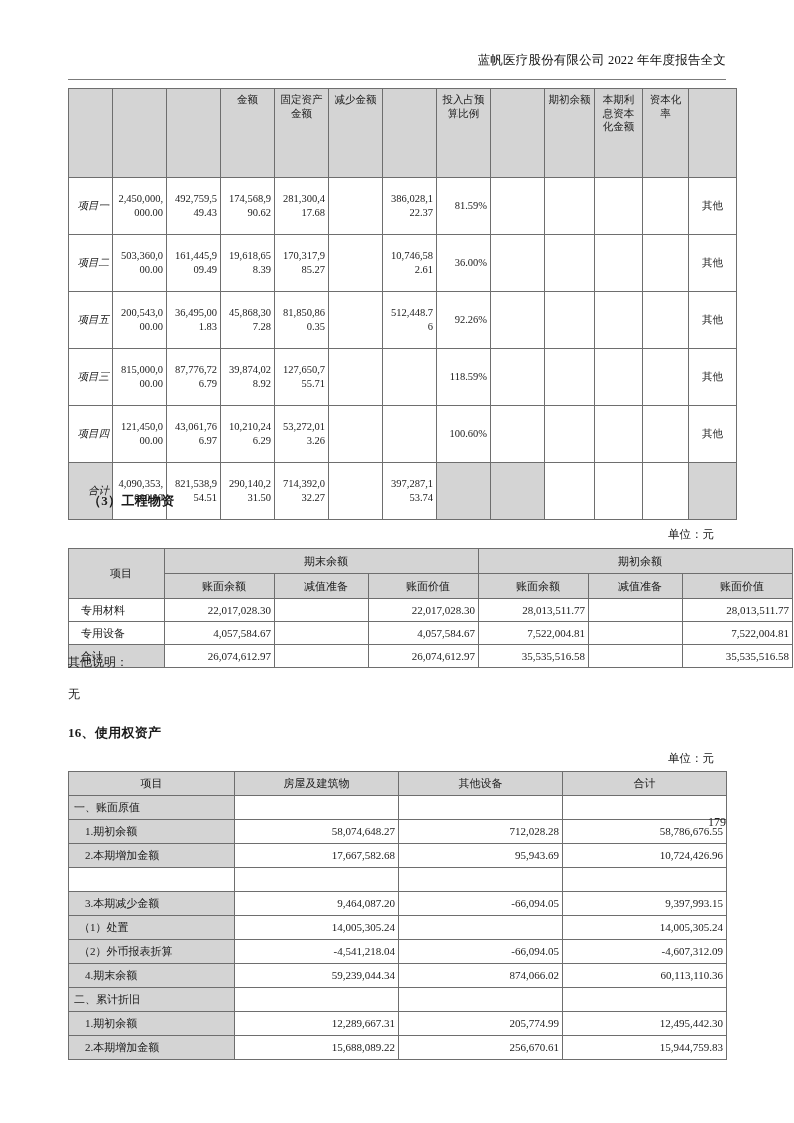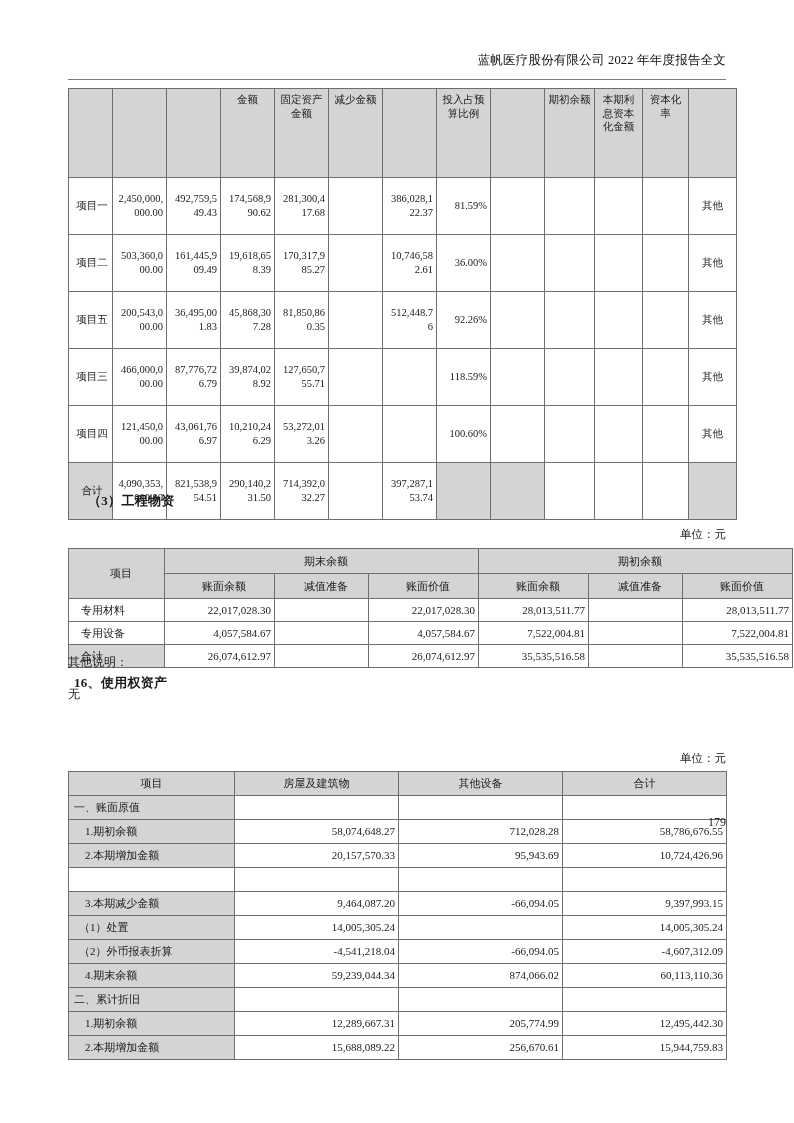--- a/index.html
+++ b/index.html
@@ -82,42 +82,43 @@
     background: #d4d4d4;
     padding-top: 4px;
   }
   #t1 .hdr td span {
     display: block;
   }
   #t1 .body td {
     height: 52px;
   }
   #t1 .proj {
-    text-align: center;
+    text-align: right;
     padding-left: 6px;
+    font-style: italic;
   }
 
   
   .sec-head {
     position: absolute;
     left: 88px;
     font-size: 13px;
     font-weight: bold;
     letter-spacing: 0.3px;
   }
   .sec-head-2 {
     position: absolute;
     left: 68px;
     font-size: 13px;
     font-weight: bold;
     letter-spacing: 0.3px;
   }
   .unit-line {
     position: absolute;
-    right: 68px;
+    right: 80px;
     font-size: 11.5px;
   }
   .plain-line {
     position: absolute;
     left: 68px;
     font-size: 12px;
   }
 
   
   #t2-wrap {
@@ -262,21 +263,21 @@
             <td class="num"><span>512,448.76</span></td>
             <td class="num"><span>92.26%</span></td>
             <td class="num"></td>
             <td class="num"></td>
             <td class="num"></td>
             <td class="num"></td>
             <td class="ctr"><span>其他</span></td>
           </tr>
           <tr class="body">
             <td class="proj"><span>项目三</span></td>
-            <td class="num"><span>466,000,000.00</span></td>
+            <td class="num"><span>815,000,000.00</span></td>
             <td class="num"><span>87,776,726.79</span></td>
             <td class="num"><span>39,874,028.92</span></td>
             <td class="num"><span>127,650,755.71</span></td>
             <td class="num"></td>
             <td class="num"></td>
             <td class="num"><span>118.59%</span></td>
             <td class="num"></td>
             <td class="num"></td>
             <td class="num"></td>
             <td class="num"></td>
@@ -373,21 +374,21 @@
             <td class="num"></td>
             <td class="num"><span>35,535,516.58</span></td>
           </tr>
         </tbody>
     </table>
   </div>
 
   <div class="plain-line" style="top:654px;">其他说明：</div>
   <div class="plain-line" style="top:686px;">无</div>
 
-  <div class="sec-head-2" style="top:674px;margin-left:6px;">16、使用权资产</div>
+  <div class="sec-head-2" style="top:724px;">16、使用权资产</div>
   <div class="unit-line" style="top:751px;">单位：元</div>
 
   <div id="t3-wrap">
     <table id="t3">
       <colgroup>
         <col style="width:166px">
           <col style="width:164px">
         <col style="width:164px">
           <col style="width:164px">
       </colgroup>
@@ -407,21 +408,21 @@
             <td class="num"></td>
           </tr>
           <tr>
             <td class="lvl2 shade"><span>1.期初余额</span></td>
             <td class="num"><span>58,074,648.27</span></td>
             <td class="num"><span>712,028.28</span></td>
             <td class="num"><span>58,786,676.55</span></td>
           </tr>
           <tr>
             <td class="lvl2 shade"><span>2.本期增加金额</span></td>
-            <td class="num"><span>20,157,570.33</span></td>
+            <td class="num"><span>17,667,582.68</span></td>
             <td class="num"><span>95,943.69</span></td>
             <td class="num"><span>10,724,426.96</span></td>
           </tr>
           <tr>
             <td class="lvl2"></td>
             <td class="num"></td>
             <td class="num"></td>
             <td class="num"></td>
           </tr>
           <tr>

